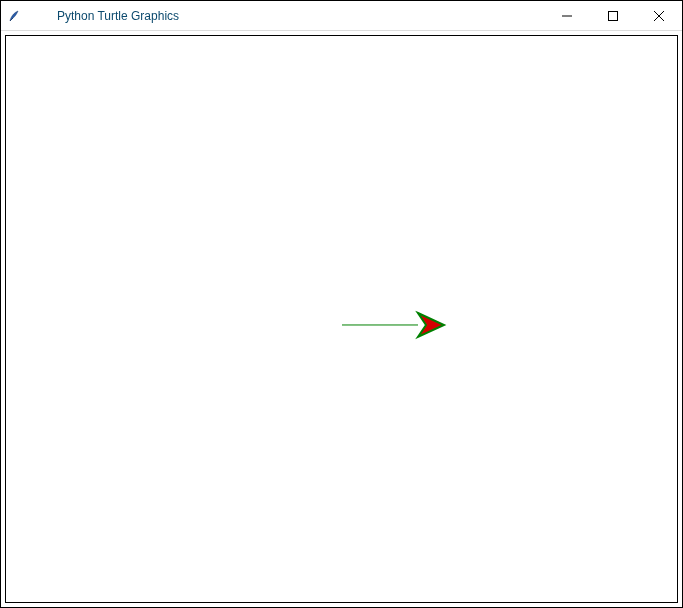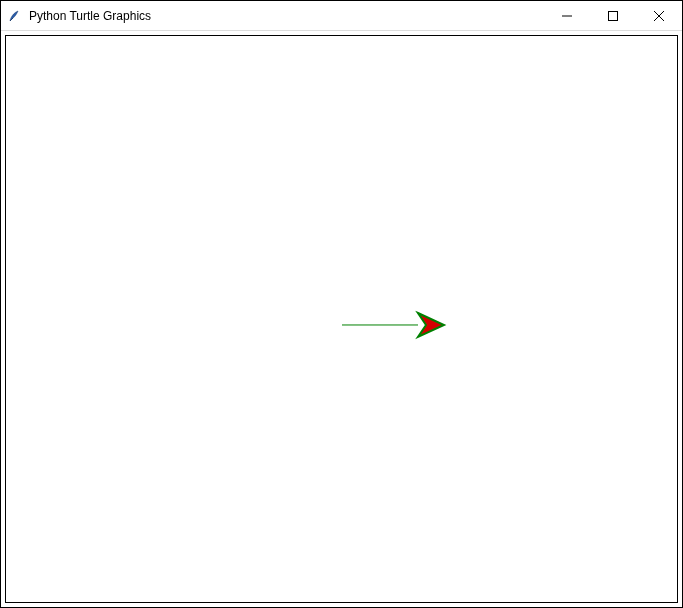--- a/index.html
+++ b/index.html
@@ -30,22 +30,23 @@
     .titlebar-icon {
       width: 16px;
       height: 16px;
       margin-right: 6px;
       display: flex;
       align-items: center;
       justify-content: center;
     }
     .titlebar-title {
       flex: 0 0 auto;
-      color: #000000;
+      color: #0c4a6e;
       font-size: 12px;
+      margin-left: 28px;
     }
     .titlebar-spacer { flex: 1; }
     .titlebar-buttons {
       display: flex;
       height: 100%;
     }
     .titlebar-btn {
       width: 46px;
       height: 100%;
       display: flex;

